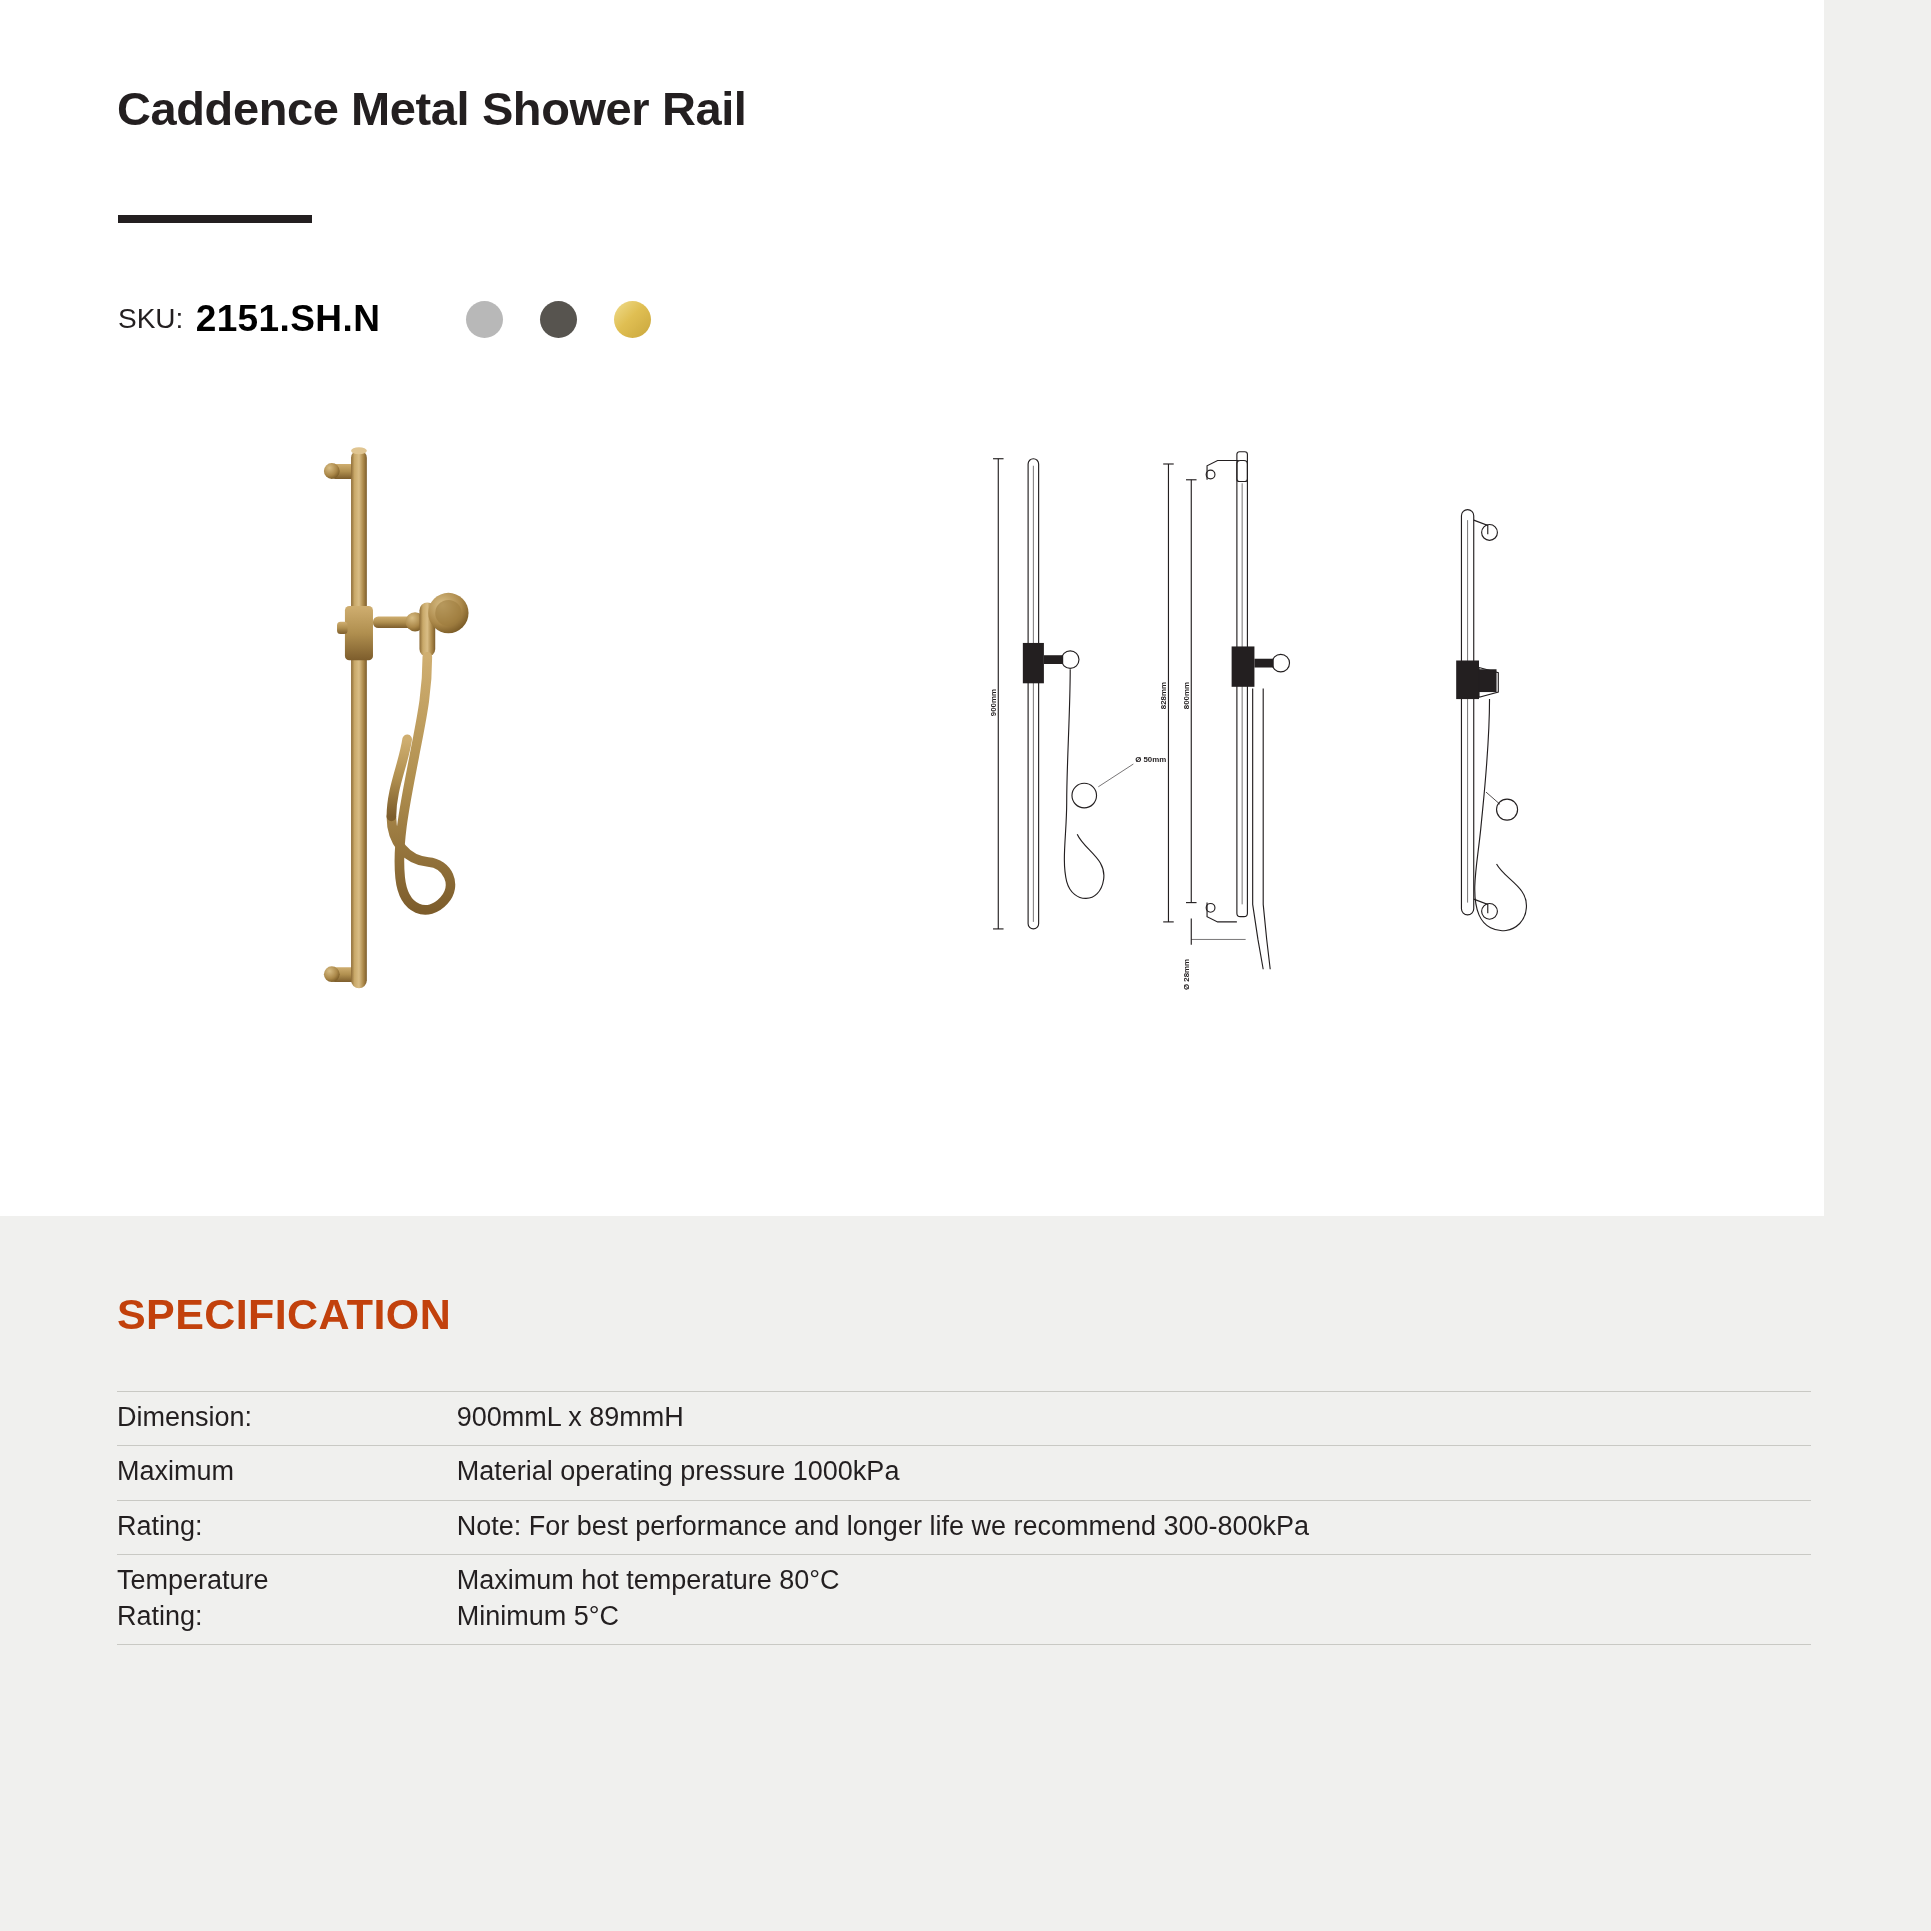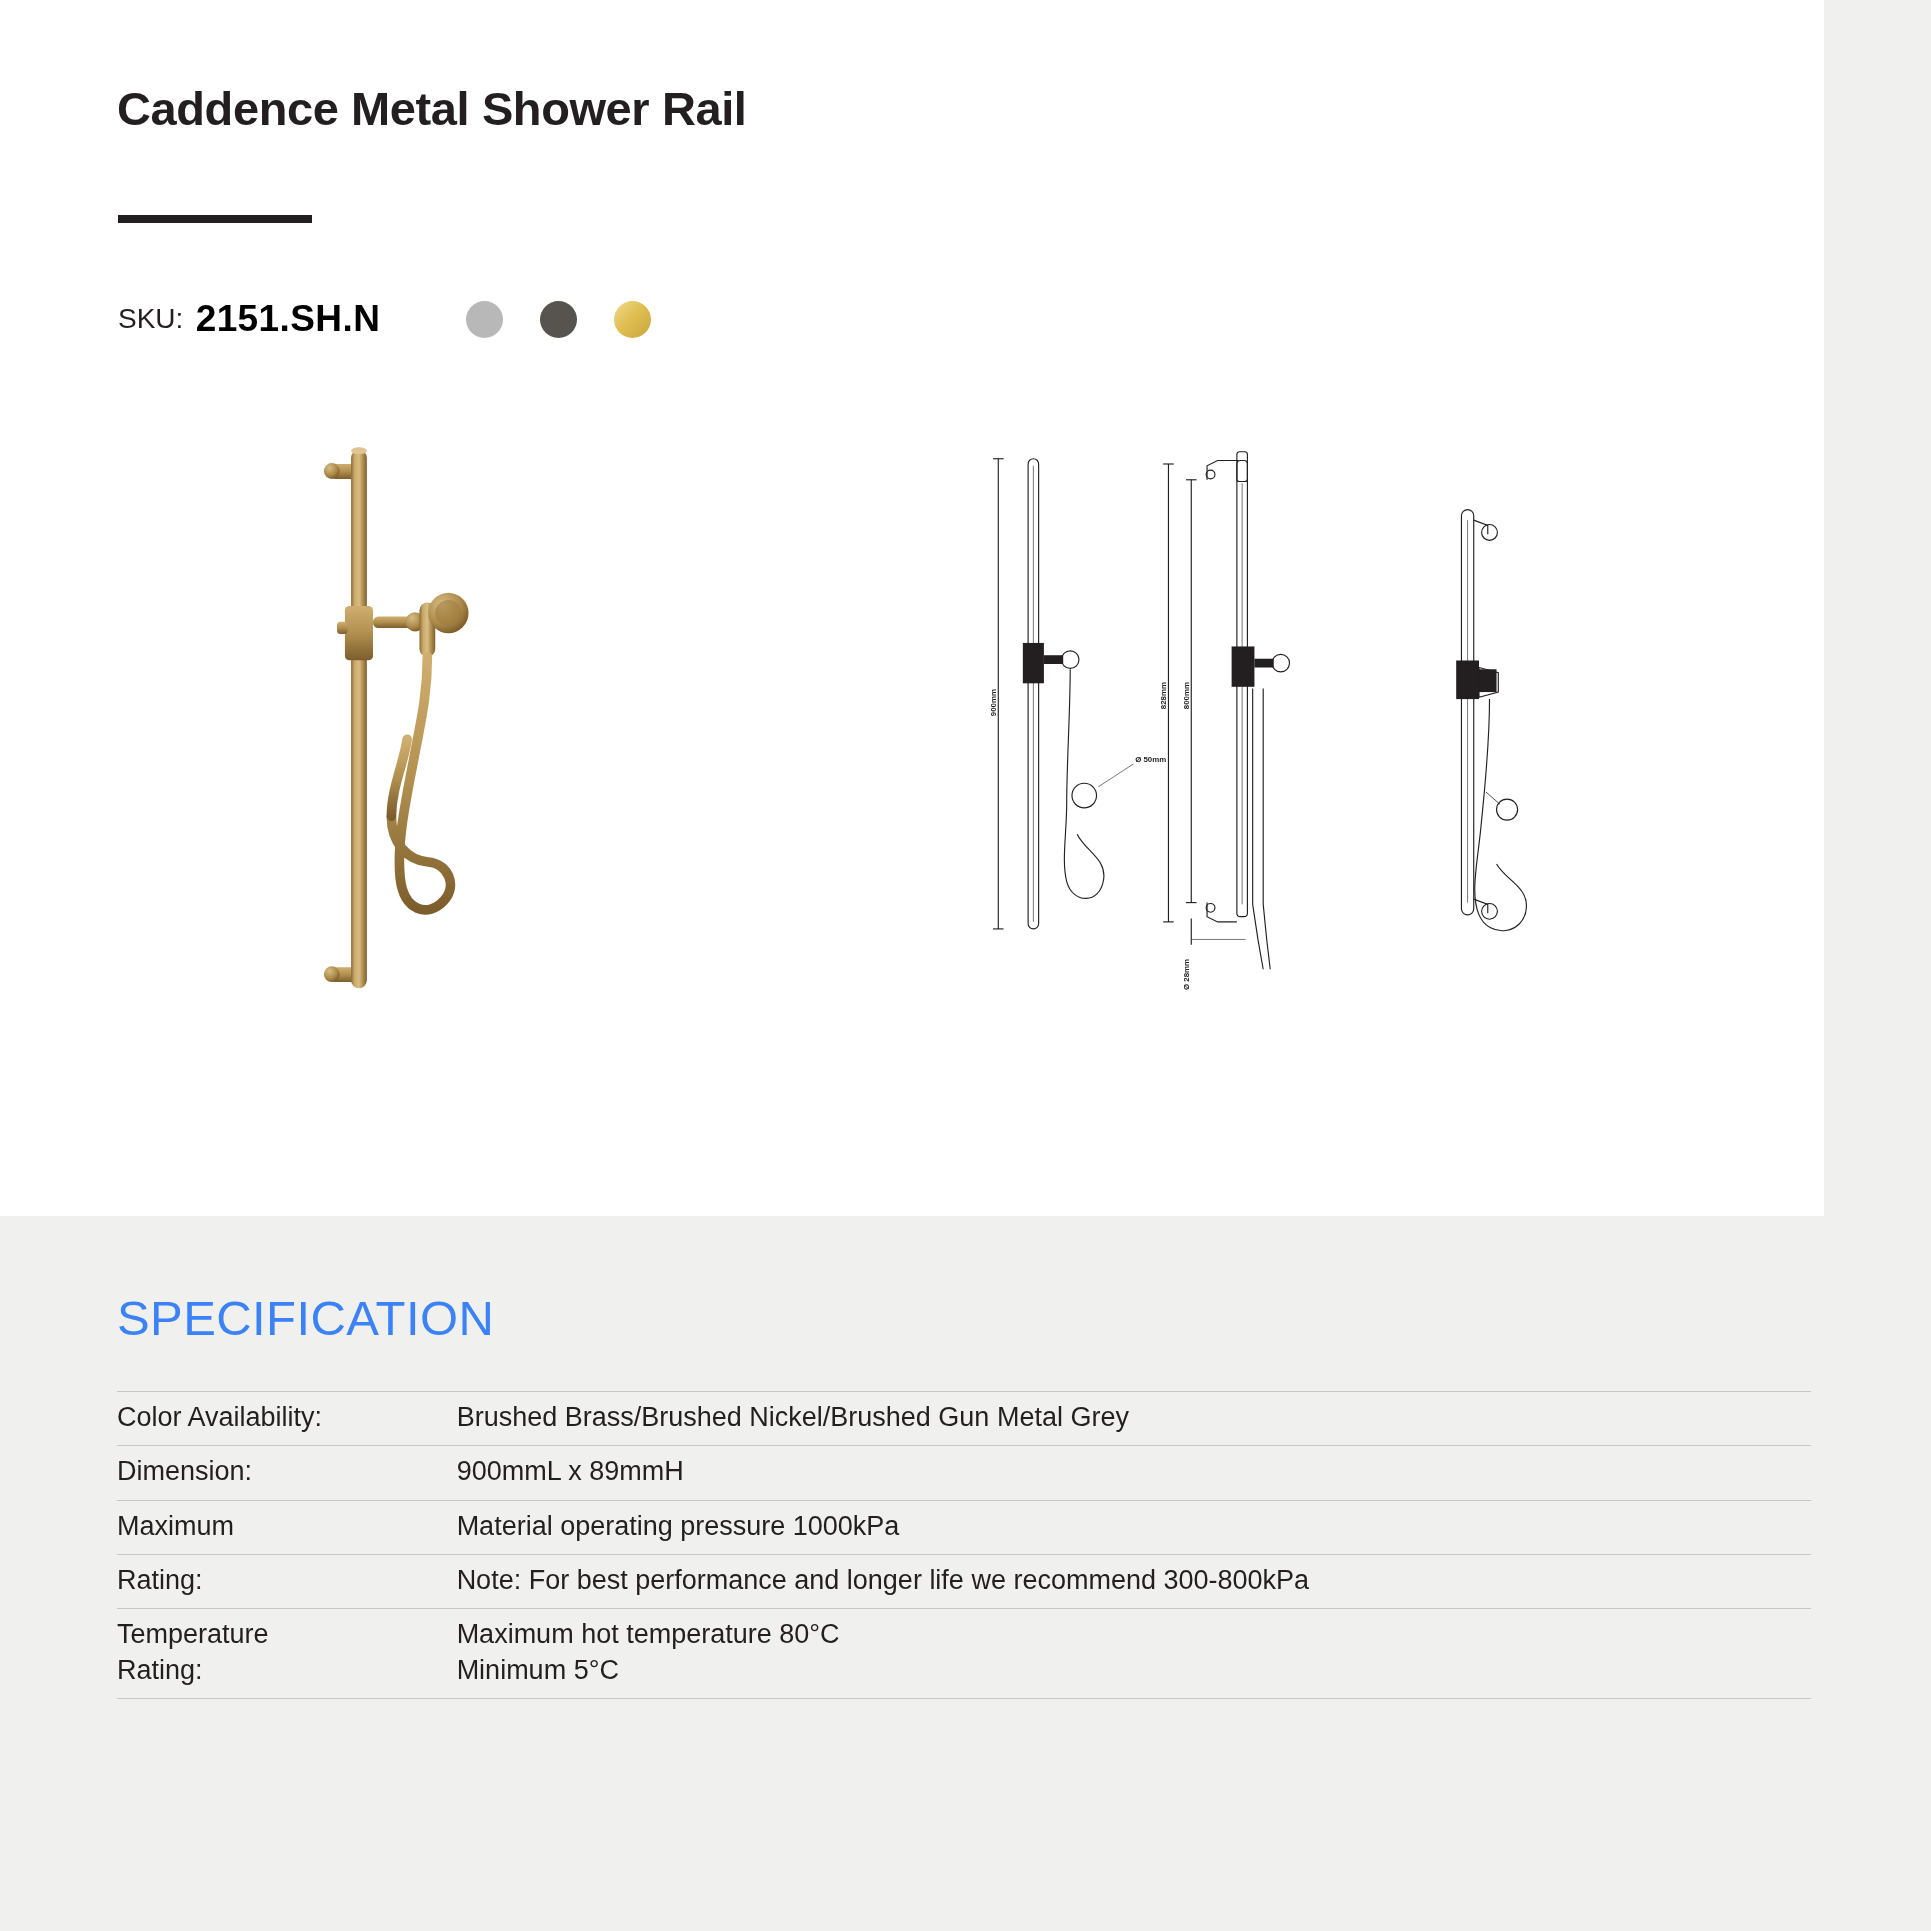--- a/index.html
+++ b/index.html
@@ -110,24 +110,24 @@
     top: 448px;
     width: 693px;
     height: 632px;
     font-weight: bold;
   }
 
   .spec-heading {
     position: absolute;
     left: 117px;
     top: 1290px;
-    font-size: 49px;
-    font-weight: normal;
+    font-size: 43px;
+    font-weight: bold;
     letter-spacing: 0.4px;
-    color: #3b82f6;
+    color: #c2410c;
   }
   .spec-table {
     position: absolute;
     left: 117px;
     top: 1391px;
     width: 1694px;
     border-collapse: collapse;
   }
   .spec-table td {
     vertical-align: top;
@@ -301,24 +301,20 @@
         <circle cx="84" cy="350" r="12"></circle>
         <path d="M76 344 L60 330" stroke-width="0.9"></path>
       </g>
     </svg>
   </div>
 
   <div class="spec-heading">SPECIFICATION</div>
 
   <table class="spec-table">
     <tbody>
-      <tr>
-        <td class="k">Color Availability:</td>
-        <td class="v">Brushed Brass/Brushed Nickel/Brushed Gun Metal Grey</td>
-      </tr>
       <tr>
         <td class="k">Dimension:</td>
         <td class="v">900mmL x 89mmH</td>
       </tr>
       <tr>
         <td class="k">Maximum</td>
         <td class="v">Material operating pressure 1000kPa</td>
       </tr>
       <tr>
         <td class="k">Rating:</td>

